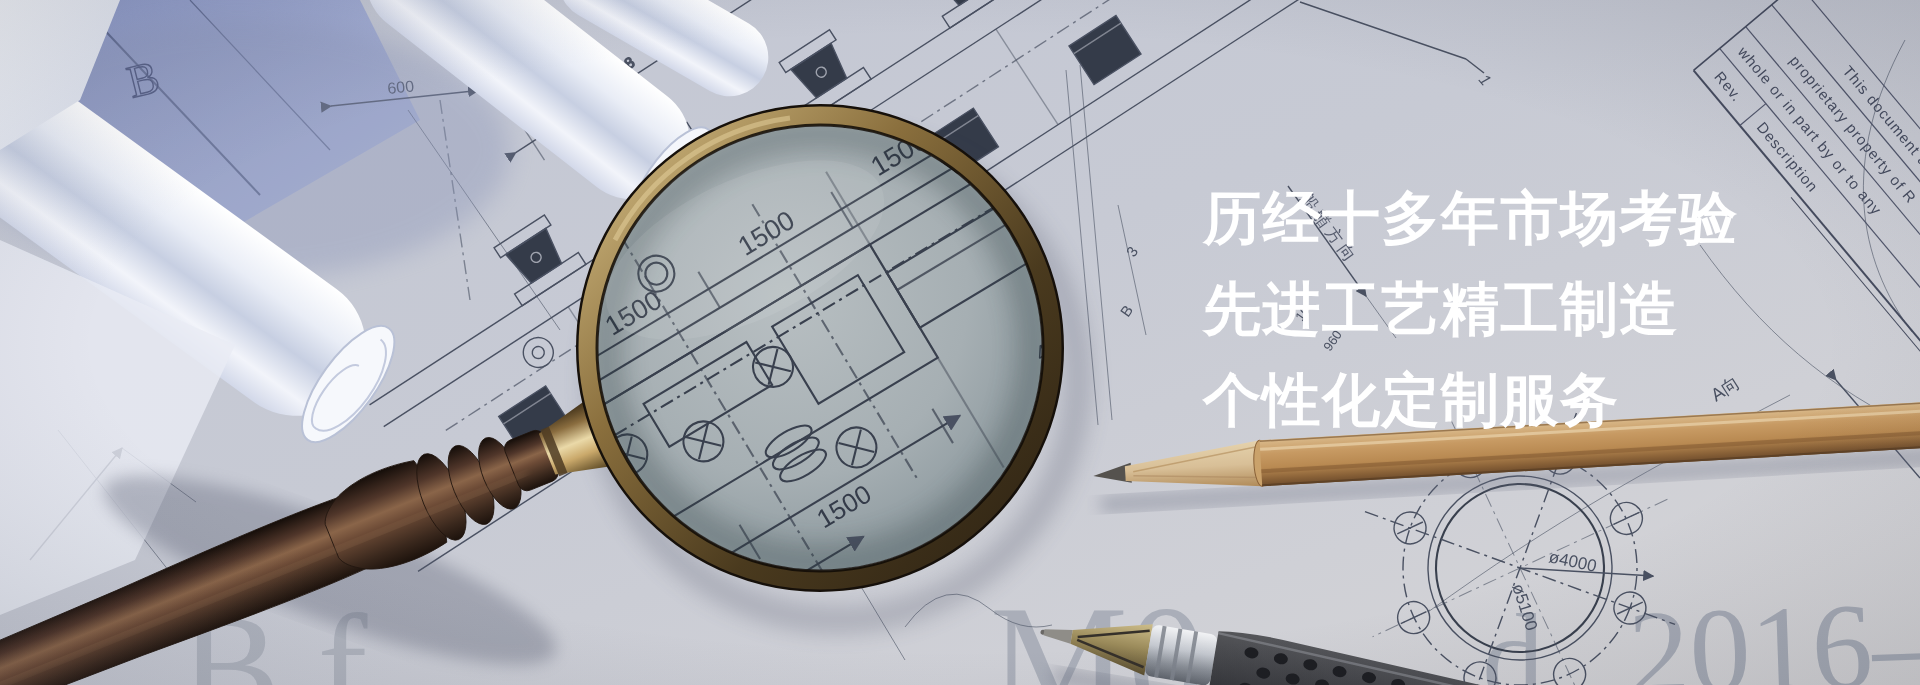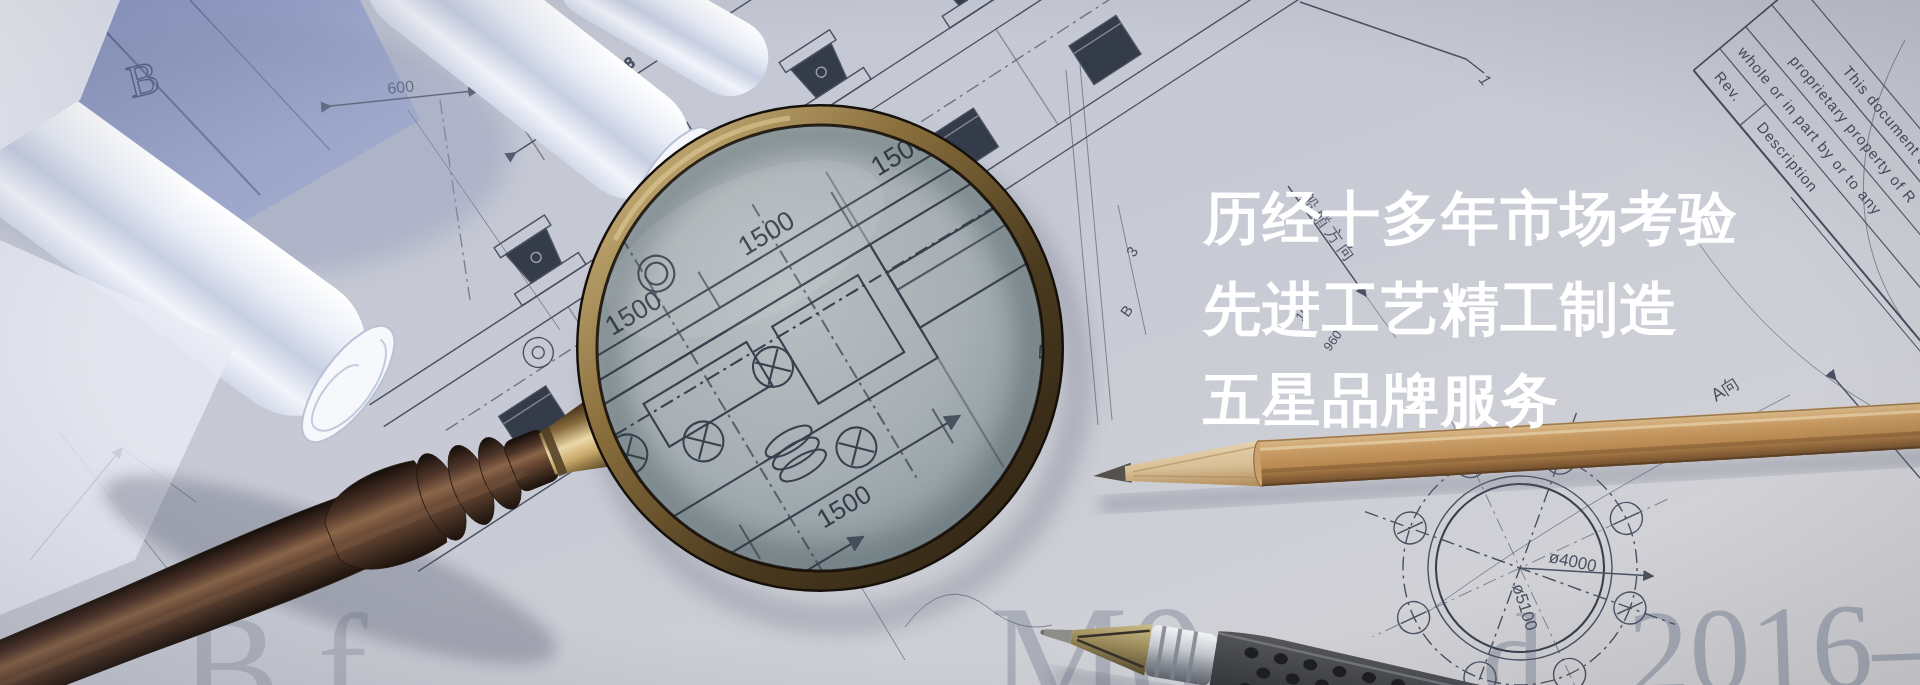--- a/index.html
+++ b/index.html
@@ -409,15 +409,15 @@
     </g>
     <line x1="1216" y1="604" x2="1500" y2="620" stroke="#84868c" stroke-width="2.5" opacity=".7"></line>
   </g>
 
   <rect width="1920" height="685" fill="url(#vign)"></rect>
 </svg>
 
 <div class="hero">
   <div>历经十多年市场考验</div>
   <div>先进工艺精工制造</div>
-  <div>五星品牌服务</div>
+  <div>个性化定制服务</div>
 </div>
 </div>
 
 </body></html>

